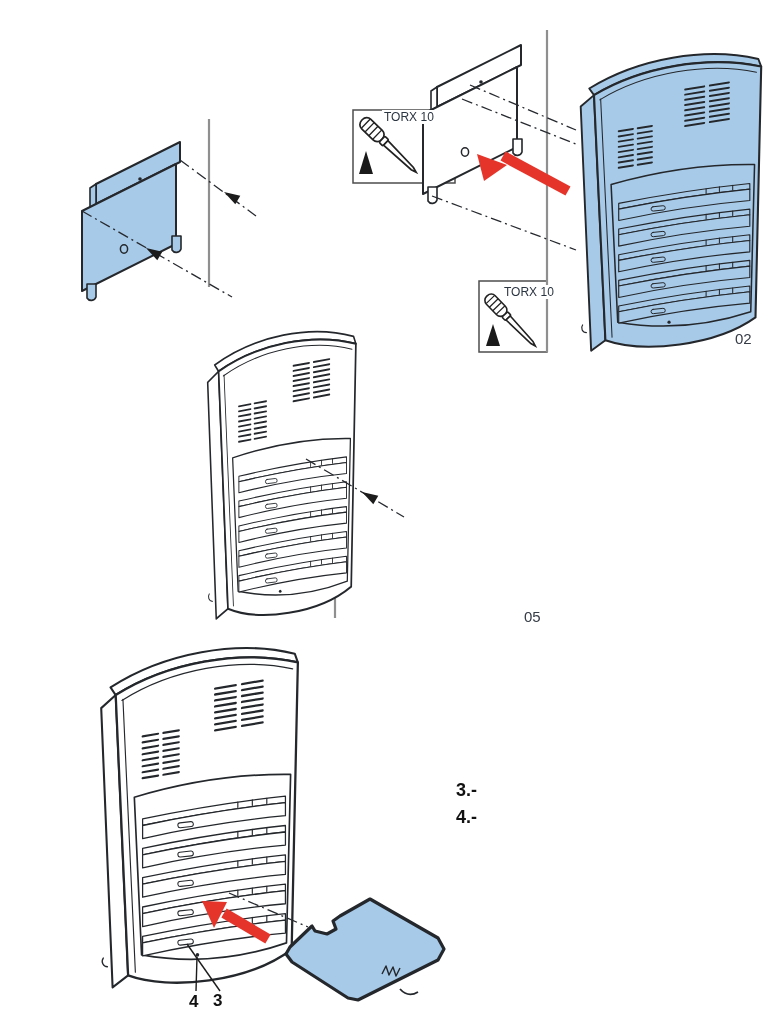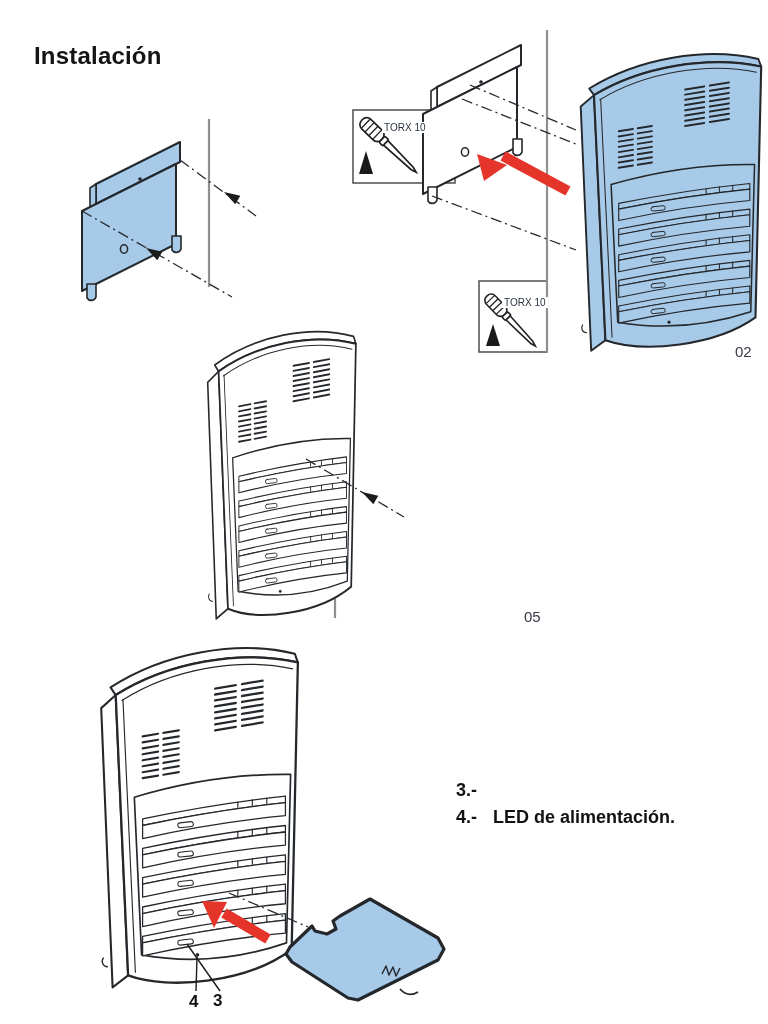--- a/index.html
+++ b/index.html
@@ -2,21 +2,21 @@
 <html><head>
 <meta charset="utf-8">
 <style>
   html,body { margin:0; padding:0; background:#fff; }
   .page {
     position:relative; width:768px; height:1024px; background:#fff;
     font-family:"Liberation Sans", sans-serif; overflow:hidden;
   }
   .abs { position:absolute; }
   .title { font-weight:700; font-size:24px; color:#141414; letter-spacing:0.2px; }
-  .torx { font-size:10px; color:#2b3542; background:#fff; padding:0 2px; white-space:nowrap;margin-top:12px; }
+  .torx { font-size:12px; color:#2b3542; background:#fff; padding:0 2px; white-space:nowrap; }
   .fig-label { font-size:15px; color:#363c46; }
   .callout { font-weight:700; font-size:17px; color:#111; }
   .legend-row { display:flex; font-weight:700; font-size:18px; color:#111; line-height:27px; }
   .legend-num { width:37px; }
   svg.diagram { position:absolute; left:0; top:0; }
   
   .device-blue, .bracket-blue { --body:#A7CAE8; }
   .device-white, .bracket-white { --body:#FFFFFF; }
   .dash { stroke:#26292e; stroke-width:1.3; fill:none; stroke-dasharray:11 4 2 4; }
   .wall { stroke:#8F8F8F; stroke-width:2.2; }
@@ -155,34 +155,32 @@
       </g>
       <g>
         <line class="redband" x1="268" y1="939" x2="224" y2="913"></line>
         <polygon class="redhead" points="202,901 227,902 214,928"></polygon>
       </g>
       <line class="calloutline" x1="196" y1="991" x2="197" y2="957"></line>
       <line class="calloutline" x1="220" y1="991" x2="187" y2="944"></line>
     </g>
   </svg>
 
-  <div class="abs title" style="left:34px; top:42px">Instalación</div>
 
   <div class="abs torx" style="left:382px; top:110px">TORX 10</div>
   <div class="abs torx" style="left:502px; top:285px">TORX 10</div>
 
-  <div class="abs fig-label" style="left:735px; top:343px">02</div>
+  <div class="abs fig-label" style="left:735px; top:330px">02</div>
   <div class="abs fig-label" style="left:524px; top:608px">05</div>
 
   <div class="abs callout" style="left:189px; top:992px">4</div>
   <div class="abs callout" style="left:213px; top:991px">3</div>
 
   <div class="abs" style="left:456px; top:777px">
     <div class="legend-row">
       <span class="legend-num">3.-</span>
     </div>
     <div class="legend-row">
       <span class="legend-num">4.-</span>
-      <span>LED de alimentación.</span>
     </div>
   </div>
 
 </div>
 
 </body></html>

